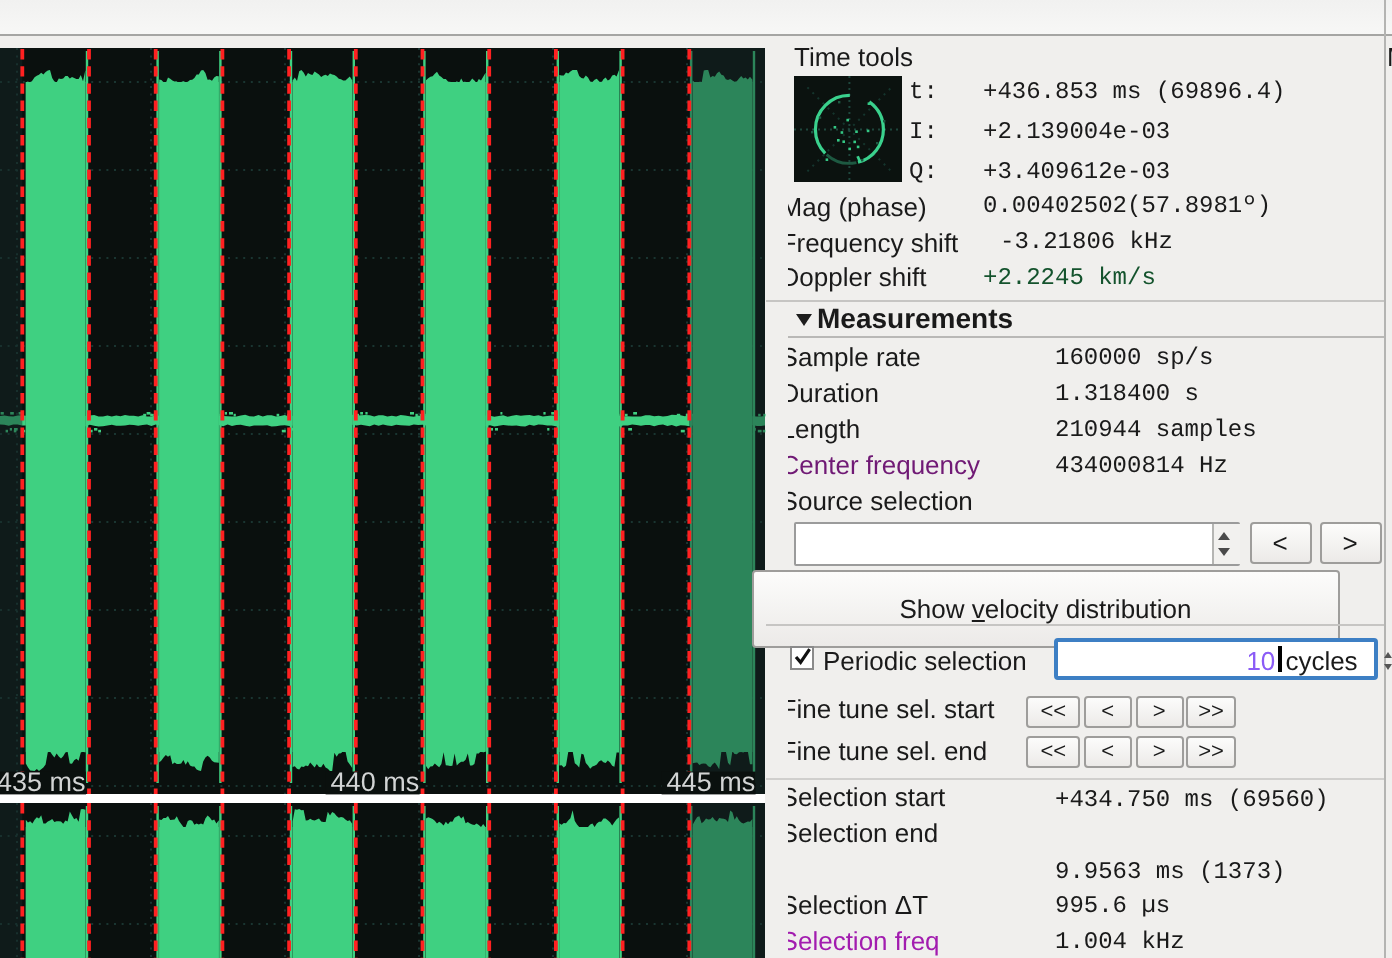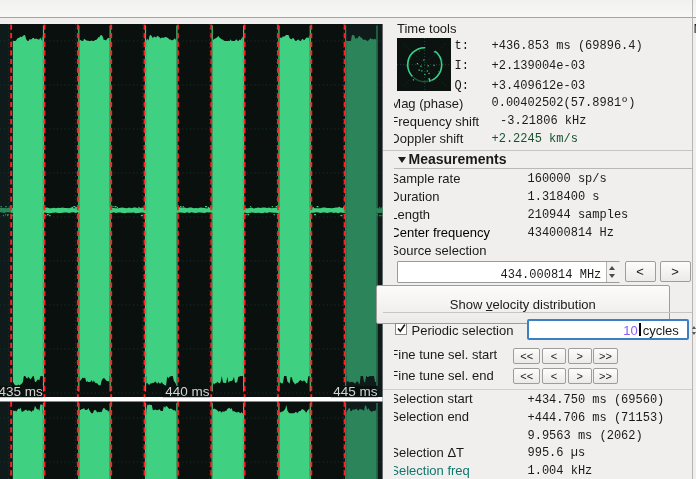--- a/index.html
+++ b/index.html
@@ -228,25 +228,24 @@
     <div style="position:absolute;left:383px;top:150px;width:308.5px;height:1px;background:#c6c5c3;z-index:3"></div>
     <div style="position:absolute;left:397.5px;top:156.5px;width:0;height:0;border-left:4.8px solid transparent;border-right:4.8px solid transparent;border-top:6.5px solid #1d1d1d;z-index:3"></div>
     <div style="position:absolute;left:408.5px;top:150.0px;font:bold 14px 'Liberation Sans',sans-serif;color:#1a1a1a;white-space:pre;z-index:3;line-height:18px">Measurements</div>
     <div style="position:absolute;left:394px;top:167.5px;width:297.5px;height:1px;background:#b9b8b6;z-index:3"></div>
     <div style="position:absolute;left:390.3px;top:169.8px;font:13px 'Liberation Sans',sans-serif;color:#1a1a1a;white-space:pre;z-index:1;line-height:17px">Sample rate</div>
     <div style="position:absolute;left:527.5px;top:171.4px;font:12px 'Liberation Mono',monospace;color:#1a1a1a;white-space:pre;z-index:3;line-height:16px">160000 sp/s</div>
     <div style="position:absolute;left:390.3px;top:187.8px;font:13px 'Liberation Sans',sans-serif;color:#1a1a1a;white-space:pre;z-index:1;line-height:17px">Duration</div>
     <div style="position:absolute;left:527.5px;top:189.4px;font:12px 'Liberation Mono',monospace;color:#1a1a1a;white-space:pre;z-index:3;line-height:16px">1.318400 s</div>
     <div style="position:absolute;left:390.3px;top:205.6px;font:13px 'Liberation Sans',sans-serif;color:#1a1a1a;white-space:pre;z-index:1;line-height:17px">Length</div>
     <div style="position:absolute;left:527.5px;top:207.2px;font:12px 'Liberation Mono',monospace;color:#1a1a1a;white-space:pre;z-index:3;line-height:16px">210944 samples</div>
-    <div style="position:absolute;left:390.3px;top:223.6px;font:13px 'Liberation Sans',sans-serif;color:#000000;white-space:pre;z-index:1;line-height:17px">Center frequency</div>
+    <div style="position:absolute;left:390.3px;top:223.6px;font:13px 'Liberation Sans',sans-serif;color:#701a75;white-space:pre;z-index:1;line-height:17px">Center frequency</div>
     <div style="position:absolute;left:527.5px;top:225.2px;font:12px 'Liberation Mono',monospace;color:#1a1a1a;white-space:pre;z-index:3;line-height:16px">434000814 Hz</div>
     <div style="position:absolute;left:390.3px;top:241.6px;font:13px 'Liberation Sans',sans-serif;color:#1a1a1a;white-space:pre;z-index:1;line-height:17px">Source selection</div>
     <div style="position:absolute;left:396.5px;top:260.5px;width:223px;height:22px;background:#fff;border:1px solid #9b9b9b;border-radius:1px;box-sizing:border-box;z-index:3"></div>
-    <div style="position:absolute;left:500.5px;top:266.9px;font:12px 'Liberation Mono',monospace;color:#1a1a1a;white-space:pre;z-index:3;line-height:16px">434.000814 MHz</div>
     <div style="position:absolute;left:605.5px;top:261.5px;width:13px;height:20px;border-left:1px solid #b5b5b3;background:#f2f1ef;z-index:4"></div>
     <div style="position:absolute;left:608.5px;top:266px;width:0;height:0;border-left:3.5px solid transparent;border-right:3.5px solid transparent;border-bottom:4.5px solid #4a4a4a;z-index:5"></div>
     <div style="position:absolute;left:608.5px;top:273.5px;width:0;height:0;border-left:3.5px solid transparent;border-right:3.5px solid transparent;border-top:4.5px solid #4a4a4a;z-index:5"></div>
     <div style="position:absolute;left:624.5px;top:260.5px;width:31px;height:21.5px;background:linear-gradient(#fcfcfb,#eceae8);border:1px solid #9e9d9b;border-radius:2px;box-sizing:border-box;z-index:3;display:flex;align-items:center;justify-content:center;font:13px 'Liberation Sans',sans-serif;color:#1a1a1a">
       <span style="white-space:pre">&lt;</span>
     </div>
     <div style="position:absolute;left:659.5px;top:260.5px;width:31px;height:21.5px;background:linear-gradient(#fcfcfb,#eceae8);border:1px solid #9e9d9b;border-radius:2px;box-sizing:border-box;z-index:3;display:flex;align-items:center;justify-content:center;font:13px 'Liberation Sans',sans-serif;color:#1a1a1a">
       <span style="white-space:pre">&gt;</span>
     </div>
     <div style="position:absolute;left:376px;top:284.5px;width:293.5px;height:39px;background:linear-gradient(#fcfcfb,#eceae8);border:1px solid #9e9d9b;border-radius:2px;box-sizing:border-box;z-index:3;display:flex;align-items:center;justify-content:center;font:13px 'Liberation Sans',sans-serif;color:#1a1a1a">
@@ -287,20 +286,19 @@
     <div style="position:absolute;left:593px;top:348px;width:25px;height:15.8px;background:linear-gradient(#fcfcfb,#eceae8);border:1px solid #9e9d9b;border-radius:2px;box-sizing:border-box;z-index:3;display:flex;align-items:center;justify-content:center;font:11px 'Liberation Sans',sans-serif;color:#1a1a1a">
       <span style="white-space:pre">&gt;&gt;</span>
     </div>
     <div style="position:absolute;left:593px;top:368px;width:25px;height:15.8px;background:linear-gradient(#fcfcfb,#eceae8);border:1px solid #9e9d9b;border-radius:2px;box-sizing:border-box;z-index:3;display:flex;align-items:center;justify-content:center;font:11px 'Liberation Sans',sans-serif;color:#1a1a1a">
       <span style="white-space:pre">&gt;&gt;</span>
     </div>
     <div style="position:absolute;left:383px;top:389px;width:308.5px;height:1px;background:#d0cfcd;z-index:3"></div>
     <div style="position:absolute;left:390.3px;top:390.3px;font:13px 'Liberation Sans',sans-serif;color:#1a1a1a;white-space:pre;z-index:1;line-height:17px">Selection start</div>
     <div style="position:absolute;left:527.5px;top:391.9px;font:12px 'Liberation Mono',monospace;color:#1a1a1a;white-space:pre;z-index:3;line-height:16px">+434.750 ms (69560)</div>
     <div style="position:absolute;left:390.3px;top:408.1px;font:13px 'Liberation Sans',sans-serif;color:#1a1a1a;white-space:pre;z-index:1;line-height:17px">Selection end</div>
-    <div style="position:absolute;left:527.5px;top:409.7px;font:12px 'Liberation Mono',monospace;color:#1a1a1a;white-space:pre;z-index:3;line-height:16px">+444.706 ms (71153)</div>
-    <div style="position:absolute;left:527.5px;top:427.6px;font:12px 'Liberation Mono',monospace;color:#1a1a1a;white-space:pre;z-index:3;line-height:16px">9.9563 ms (2062)</div>
+    <div style="position:absolute;left:527.5px;top:427.6px;font:12px 'Liberation Mono',monospace;color:#1a1a1a;white-space:pre;z-index:3;line-height:16px">9.9563 ms (1373)</div>
     <div style="position:absolute;left:390.3px;top:443.8px;font:13px 'Liberation Sans',sans-serif;color:#1a1a1a;white-space:pre;z-index:1;line-height:17px">Selection ΔT</div>
     <div style="position:absolute;left:527.5px;top:445.4px;font:12px 'Liberation Mono',monospace;color:#1a1a1a;white-space:pre;z-index:3;line-height:16px">995.6 µs</div>
-    <div style="position:absolute;left:390.3px;top:461.8px;font:13px 'Liberation Sans',sans-serif;color:#0f766e;white-space:pre;z-index:1;line-height:17px">Selection freq</div>
+    <div style="position:absolute;left:390.3px;top:461.8px;font:13px 'Liberation Sans',sans-serif;color:#a21caf;white-space:pre;z-index:1;line-height:17px">Selection freq</div>
     <div style="position:absolute;left:527.5px;top:463.4px;font:12px 'Liberation Mono',monospace;color:#1a1a1a;white-space:pre;z-index:3;line-height:16px">1.004 kHz</div>
     <div style="position:absolute;left:383px;top:24px;width:11.4px;height:455px;background:#f0efed;z-index:2"></div>
     <div style="position:absolute;left:693.5px;top:19.8px;font:13px 'Liberation Sans',sans-serif;color:#1a1a1a;white-space:pre;z-index:3;line-height:17px">M</div>
 </div>
 </body></html>

